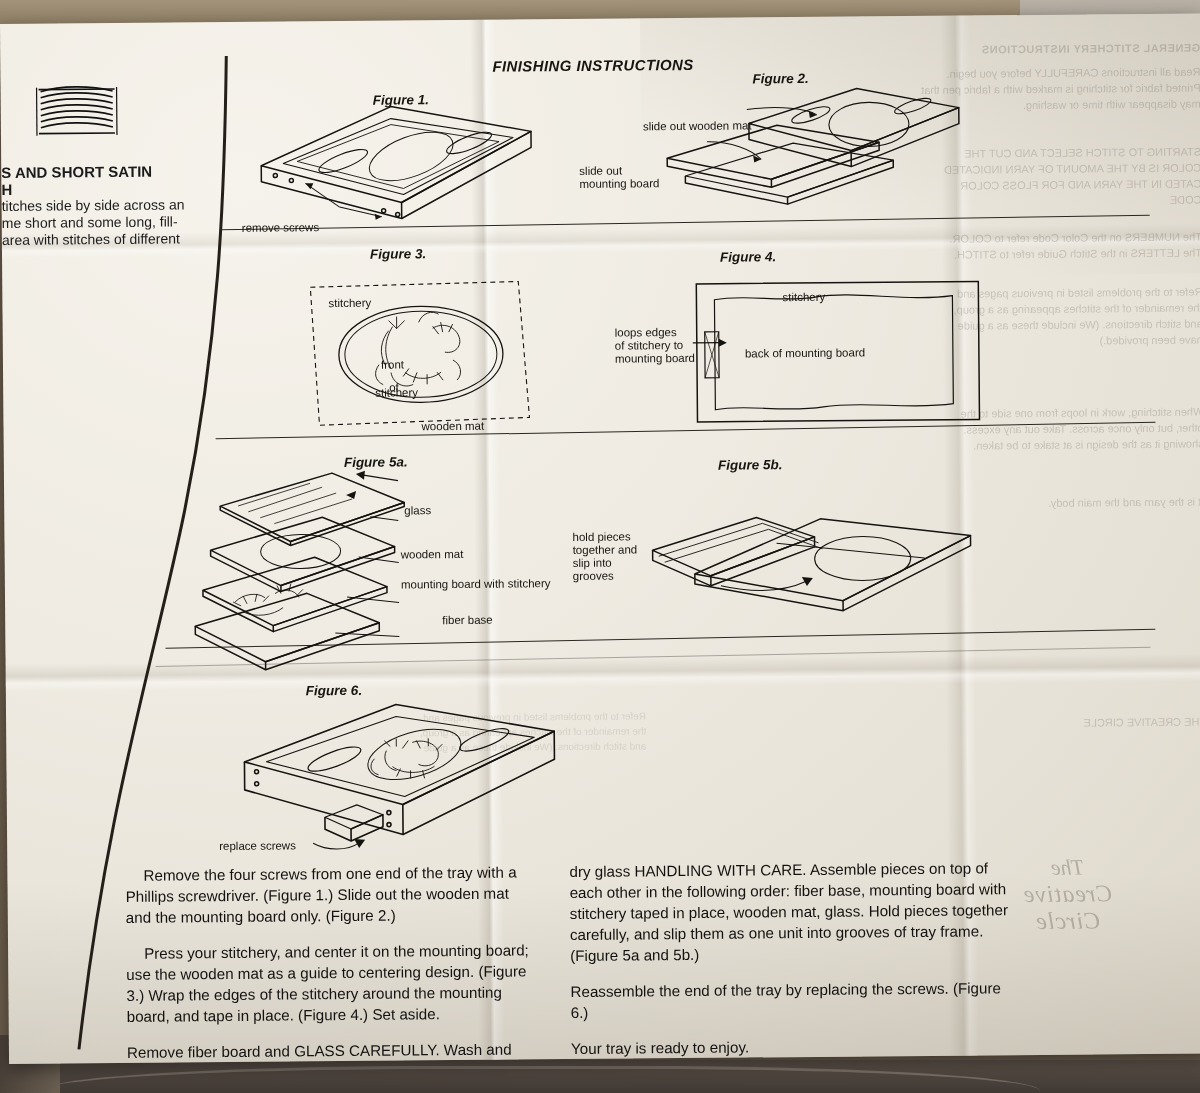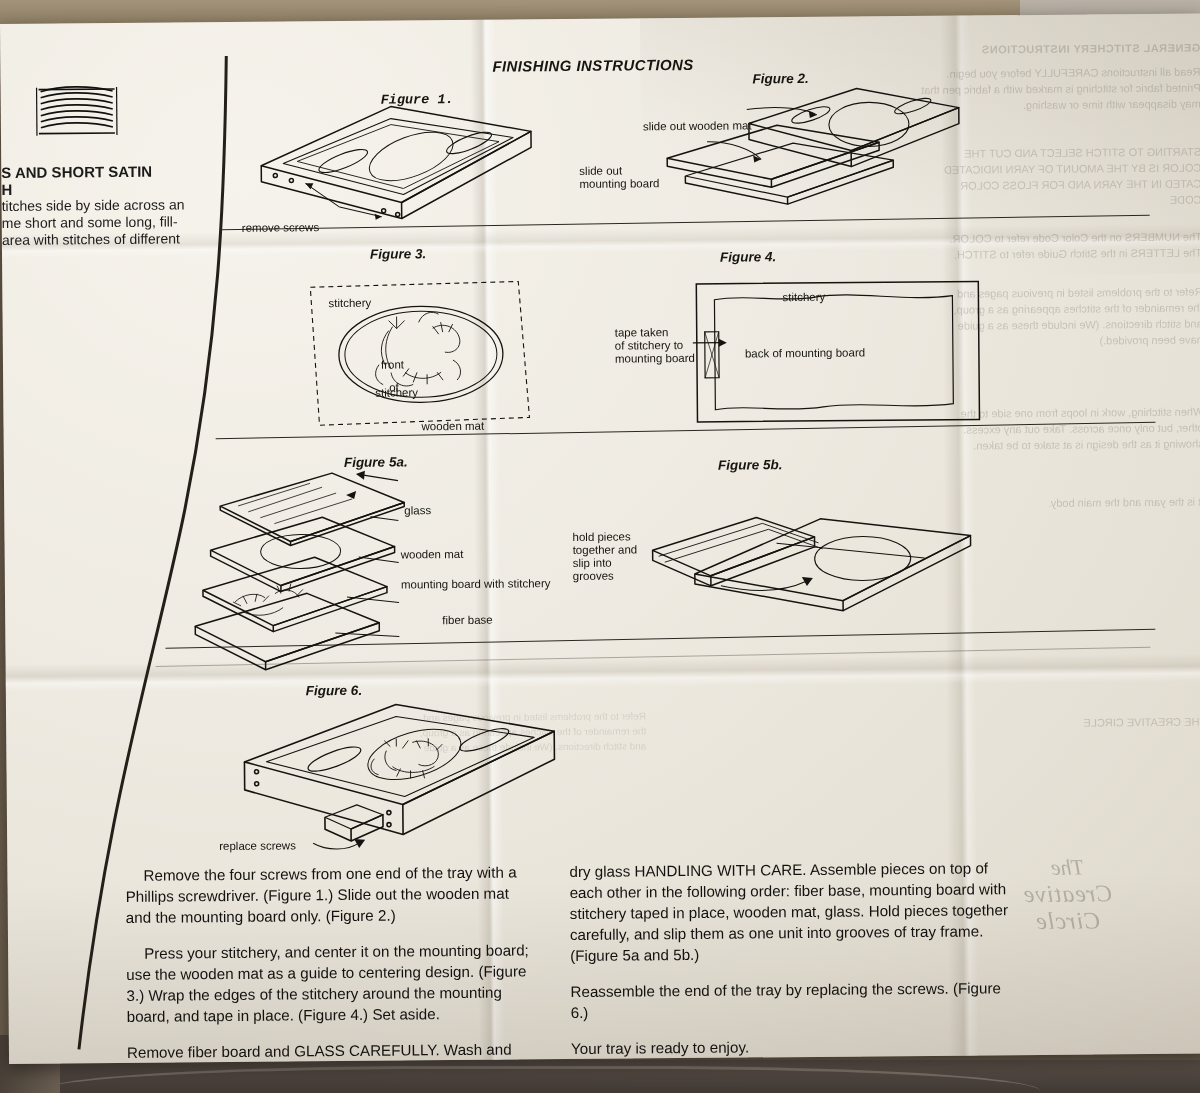--- a/index.html
+++ b/index.html
@@ -205,21 +205,21 @@
       <path d="M196 14 C193 160, 186 300, 150 470 C118 620, 70 760, 40 1006" fill="none" stroke="#241f19" stroke-width="3"></path>
     </svg>
 
     <div id="title">FINISHING INSTRUCTIONS</div>
 
     <div class="hr" style="left:218px;top:204px;width:930px;transform:rotate(-0.4deg);"></div>
     <div class="hr" style="left:212px;top:412px;width:940px;transform:rotate(-0.5deg);"></div>
     <div class="hr" style="left:160px;top:620px;width:990px;transform:rotate(-0.6deg);"></div>
     <div class="hr" style="left:150px;top:638px;width:995px;transform:rotate(-0.6deg);opacity:.35;"></div>
 
-    <div class="figlabel" style="left:380px;top:72px;font-family:Liberation Mono, monospace;">Figure 1.</div>
+    <div class="figlabel" style="left:372px;top:72px;">Figure 1.</div>
     <svg style="position:absolute;left:230px;top:78px;width:330px;height:140px;" viewBox="0 0 330 140">
       <g fill="none" stroke="#15130f" stroke-width="1.5" stroke-linejoin="round">
 
         <path d="M30 66 L160 8 L300 34 L170 104 Z"></path>
         <path d="M30 66 L30 82 L170 120 L170 104"></path>
         <path d="M170 104 L300 34 L300 50 L170 120"></path>
 
         <path d="M52 64 L160 20 L282 40 L172 96 Z" stroke-width="1.1"></path>
 
         <path d="M66 62 L160 26 L268 44 L172 90 Z" stroke-width="0.9"></path>
@@ -308,21 +308,21 @@
 
         <path d="M28 24 C60 18, 96 28, 130 22 C170 16, 220 28, 266 22 L266 130
                  C224 136, 176 126, 136 132 C96 138, 58 128, 28 134 Z" stroke-width="1.2"></path>
 
         <rect x="18" y="56" width="14" height="46" stroke-width="1.2"></rect>
         <path d="M18 56 L32 102 M32 56 L18 102" stroke-width="0.7"></path>
       </g>
     </svg>
     <div class="callout" style="left:780px;top:274px;">stitchery</div>
     <div class="callout" style="left:612px;top:308px;">
-      <span>tape taken</span><br>
+      <span>loops edges</span><br>
       <span>of stitchery to</span><br>
       <span>mounting board</span>
     </div>
     <svg style="position:absolute;left:690px;top:316px;width:36px;height:18px;" viewBox="0 0 36 18">
       <g stroke="#15130f" stroke-width="1.2" fill="none">
           <path d="M0 9 H28"></path>
         </g>
       <polygon points="34,9 26,5 26,13" fill="#15130f"></polygon>
     </svg>
     <div class="callout" style="left:742px;top:330px;">back of mounting board</div>

